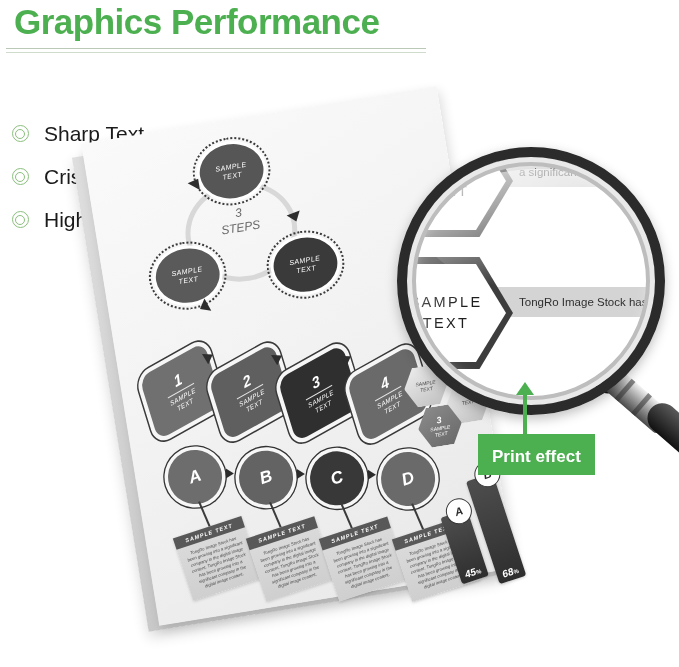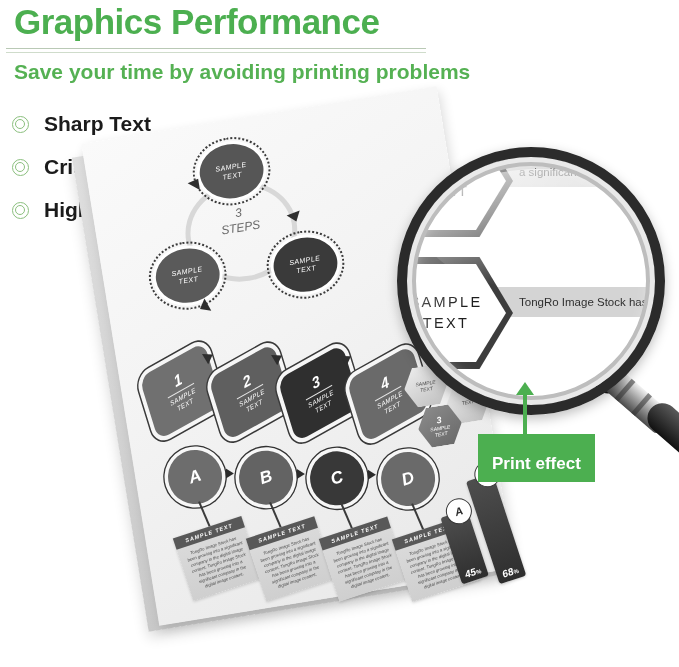--- a/index.html
+++ b/index.html
@@ -25,21 +25,21 @@
   }
   .rule.r1 { top:48px; }
   .rule.r2 { top:52px; background:#cfdccb; }
   .subhead {
     position:absolute; left:14px; top:60px;
     font-size:21px; font-weight:bold; color:#55b153; white-space:nowrap;
   }
 
   
   .bullets { position:absolute; left:8px; top:112px; }
-  .bullet-row { display:flex; height:43px;font-weight:bold; }
+  .bullet-row { display:flex; align-items:center; height:43px; }
   .bullet-mark {
     width:24px; height:24px; margin-right:12px;
     position:relative; flex:none;
   }
   .bullet-mark::before, .bullet-mark::after {
     content:""; position:absolute; border-radius:50%;
     border:1.5px solid #8bbf7e; left:50%; top:50%;
   }
   .bullet-mark::before { width:15px; height:15px; margin:-8.5px 0 0 -8.5px; }
   .bullet-mark::after  { width:8px;  height:8px;  margin:-5px 0 0 -5px; }
@@ -259,41 +259,40 @@
   .handle-base {
     position:absolute; left:196px; top:198px; width:48px; height:30px;
     background:linear-gradient(180deg,#4a4a4a,#111);
     border-radius:14px; transform:rotate(41deg); transform-origin:left top;
   }
 
   
   .callout {
     position:absolute; left:478px; top:434px;
     background:#4caf50; color:#fff; font-size:17px; font-weight:bold;
-    padding:20px 14px 8px; white-space:nowrap;
+    padding:13px 14px 8px; white-space:nowrap;
   }
   .arrow-stem{
     position:absolute; left:523px; top:392px; width:4px; height:46px;
     background:#4caf50;
   }
   .arrow-head{
     position:absolute; left:516px; top:382px; width:0;height:0;
     border-left:9px solid transparent;border-right:9px solid transparent;
     border-bottom:13px solid #4caf50;
   }
 </style>
 </head>
 <body>
 
 <div id="root">
 
   <div class="headline">Graphics Performance</div>
   <div class="rule r1"></div>
   <div class="rule r2"></div>
-  <div class="subhead">Save your time by avoiding printing problems</div>
 
   <div class="bullets">
     <div class="bullet-row">
       <span class="bullet-mark"></span>
       <span class="bullet-label">Sharp Text</span>
     </div>
     <div class="bullet-row">
       <span class="bullet-mark"></span>
       <span class="bullet-label">Crisp Graphics</span>
     </div>

